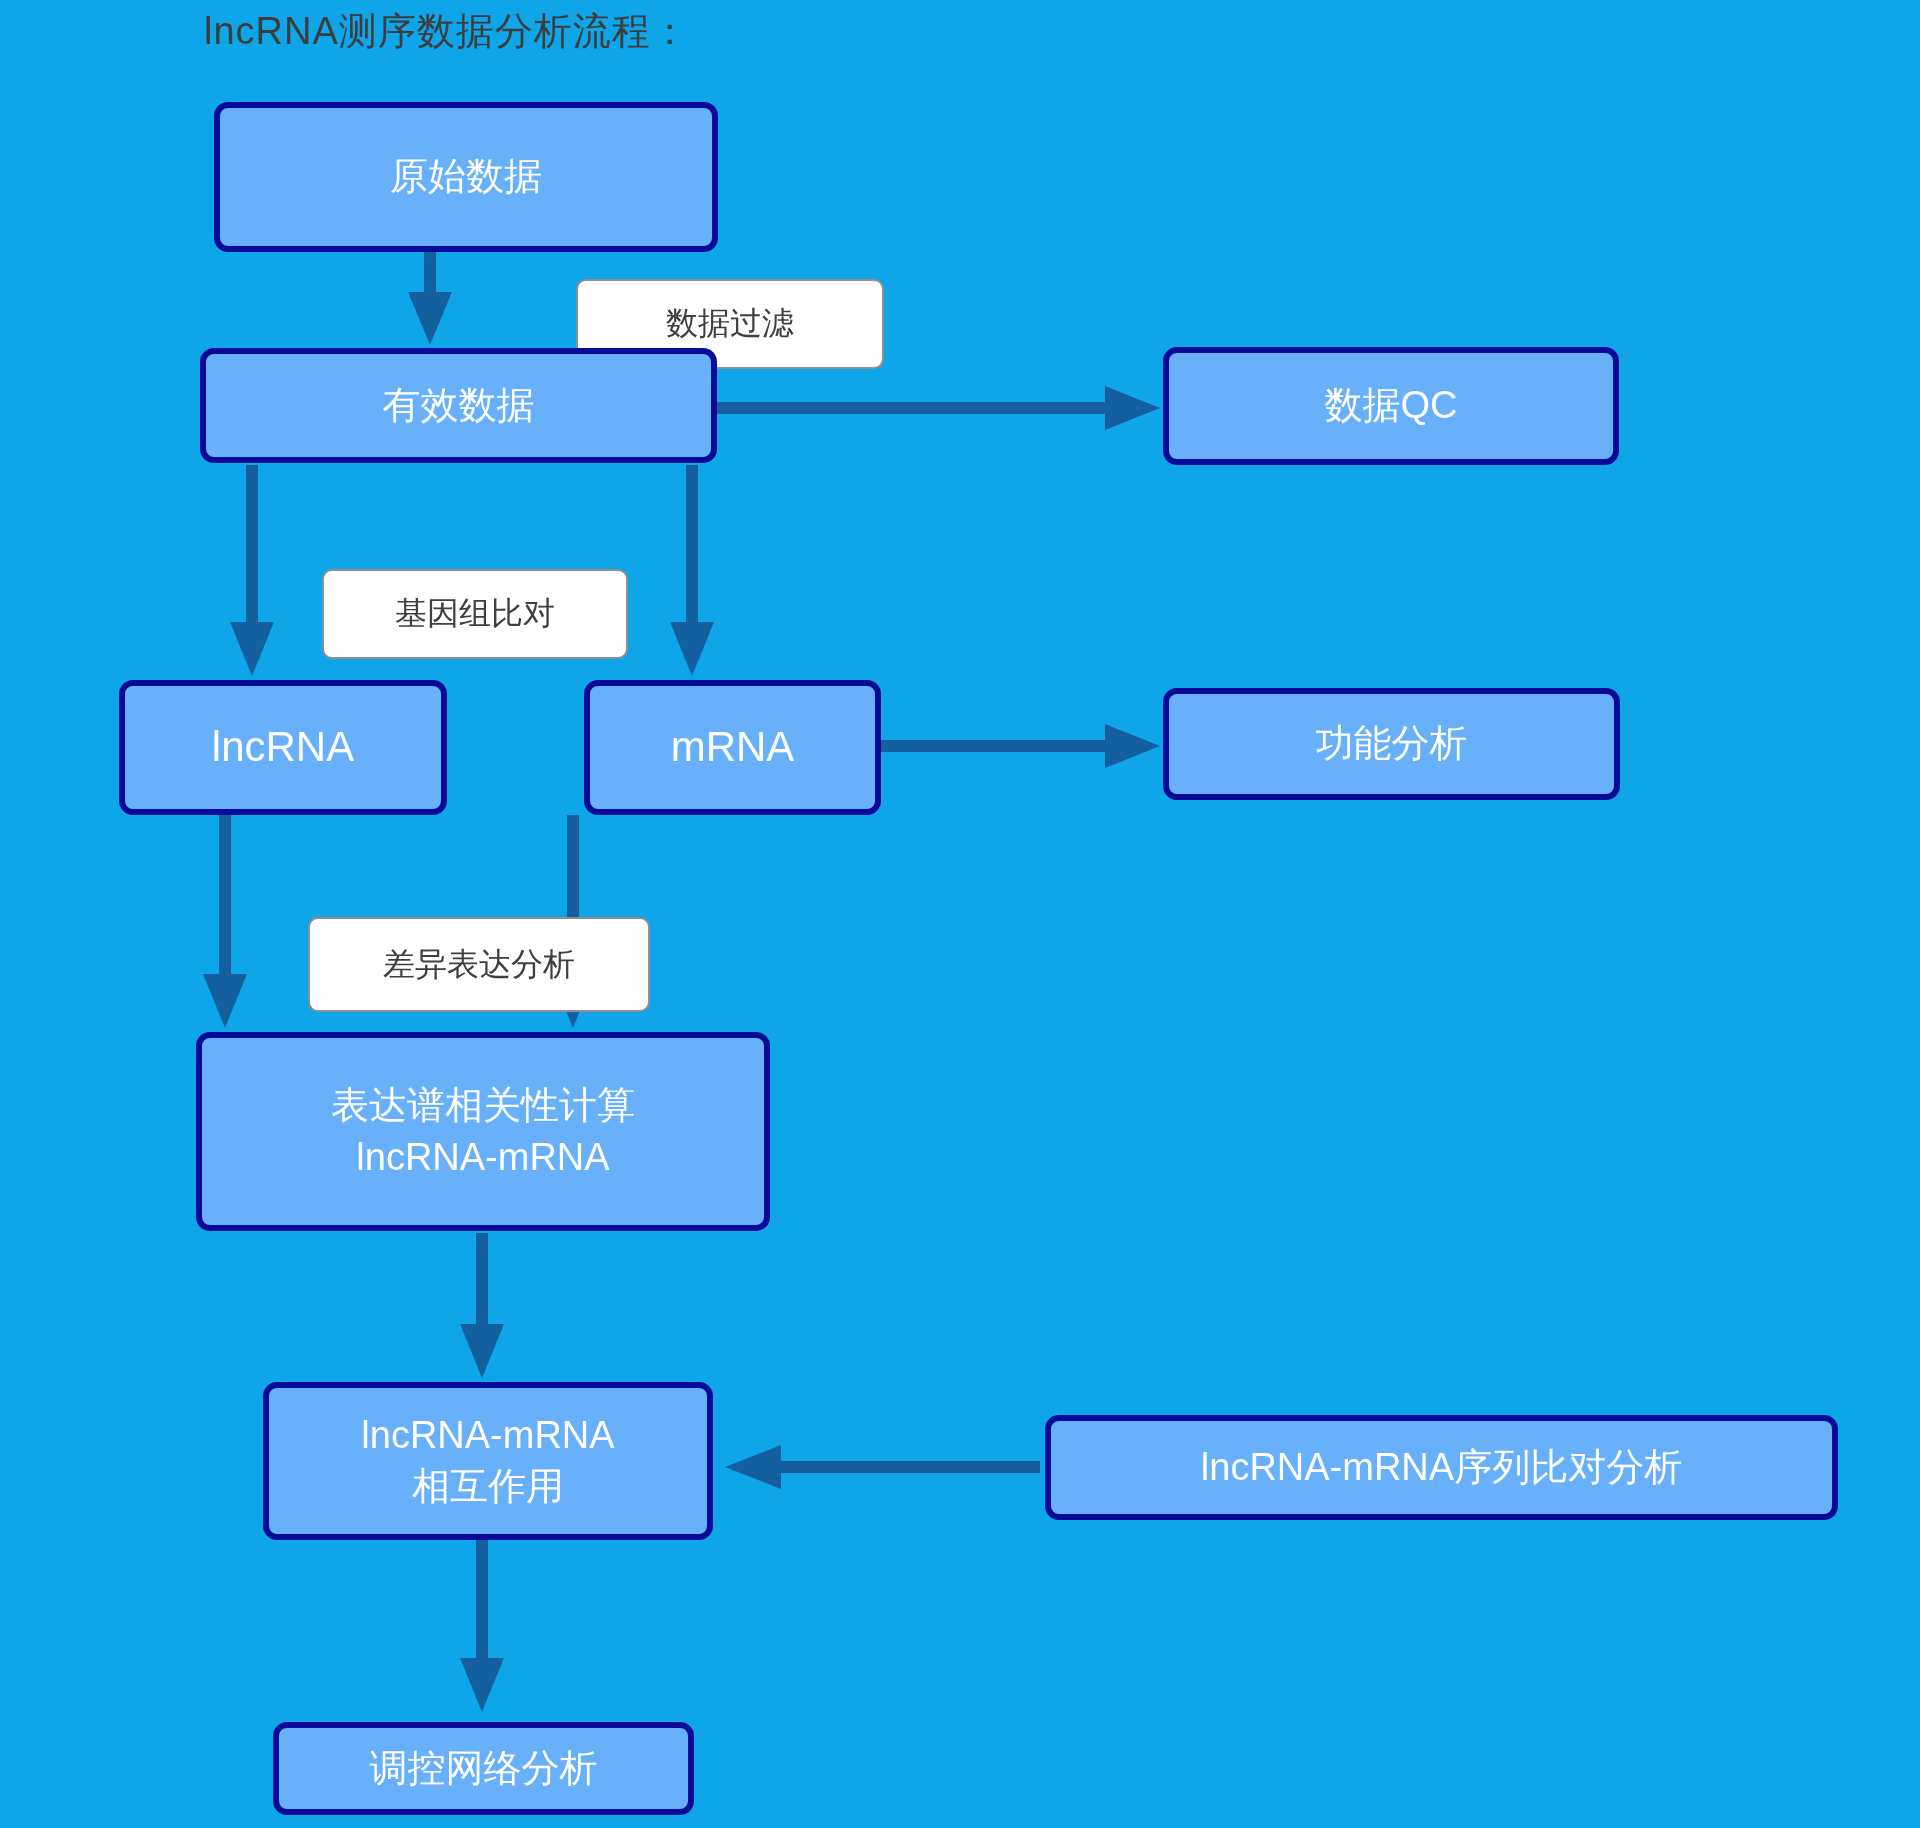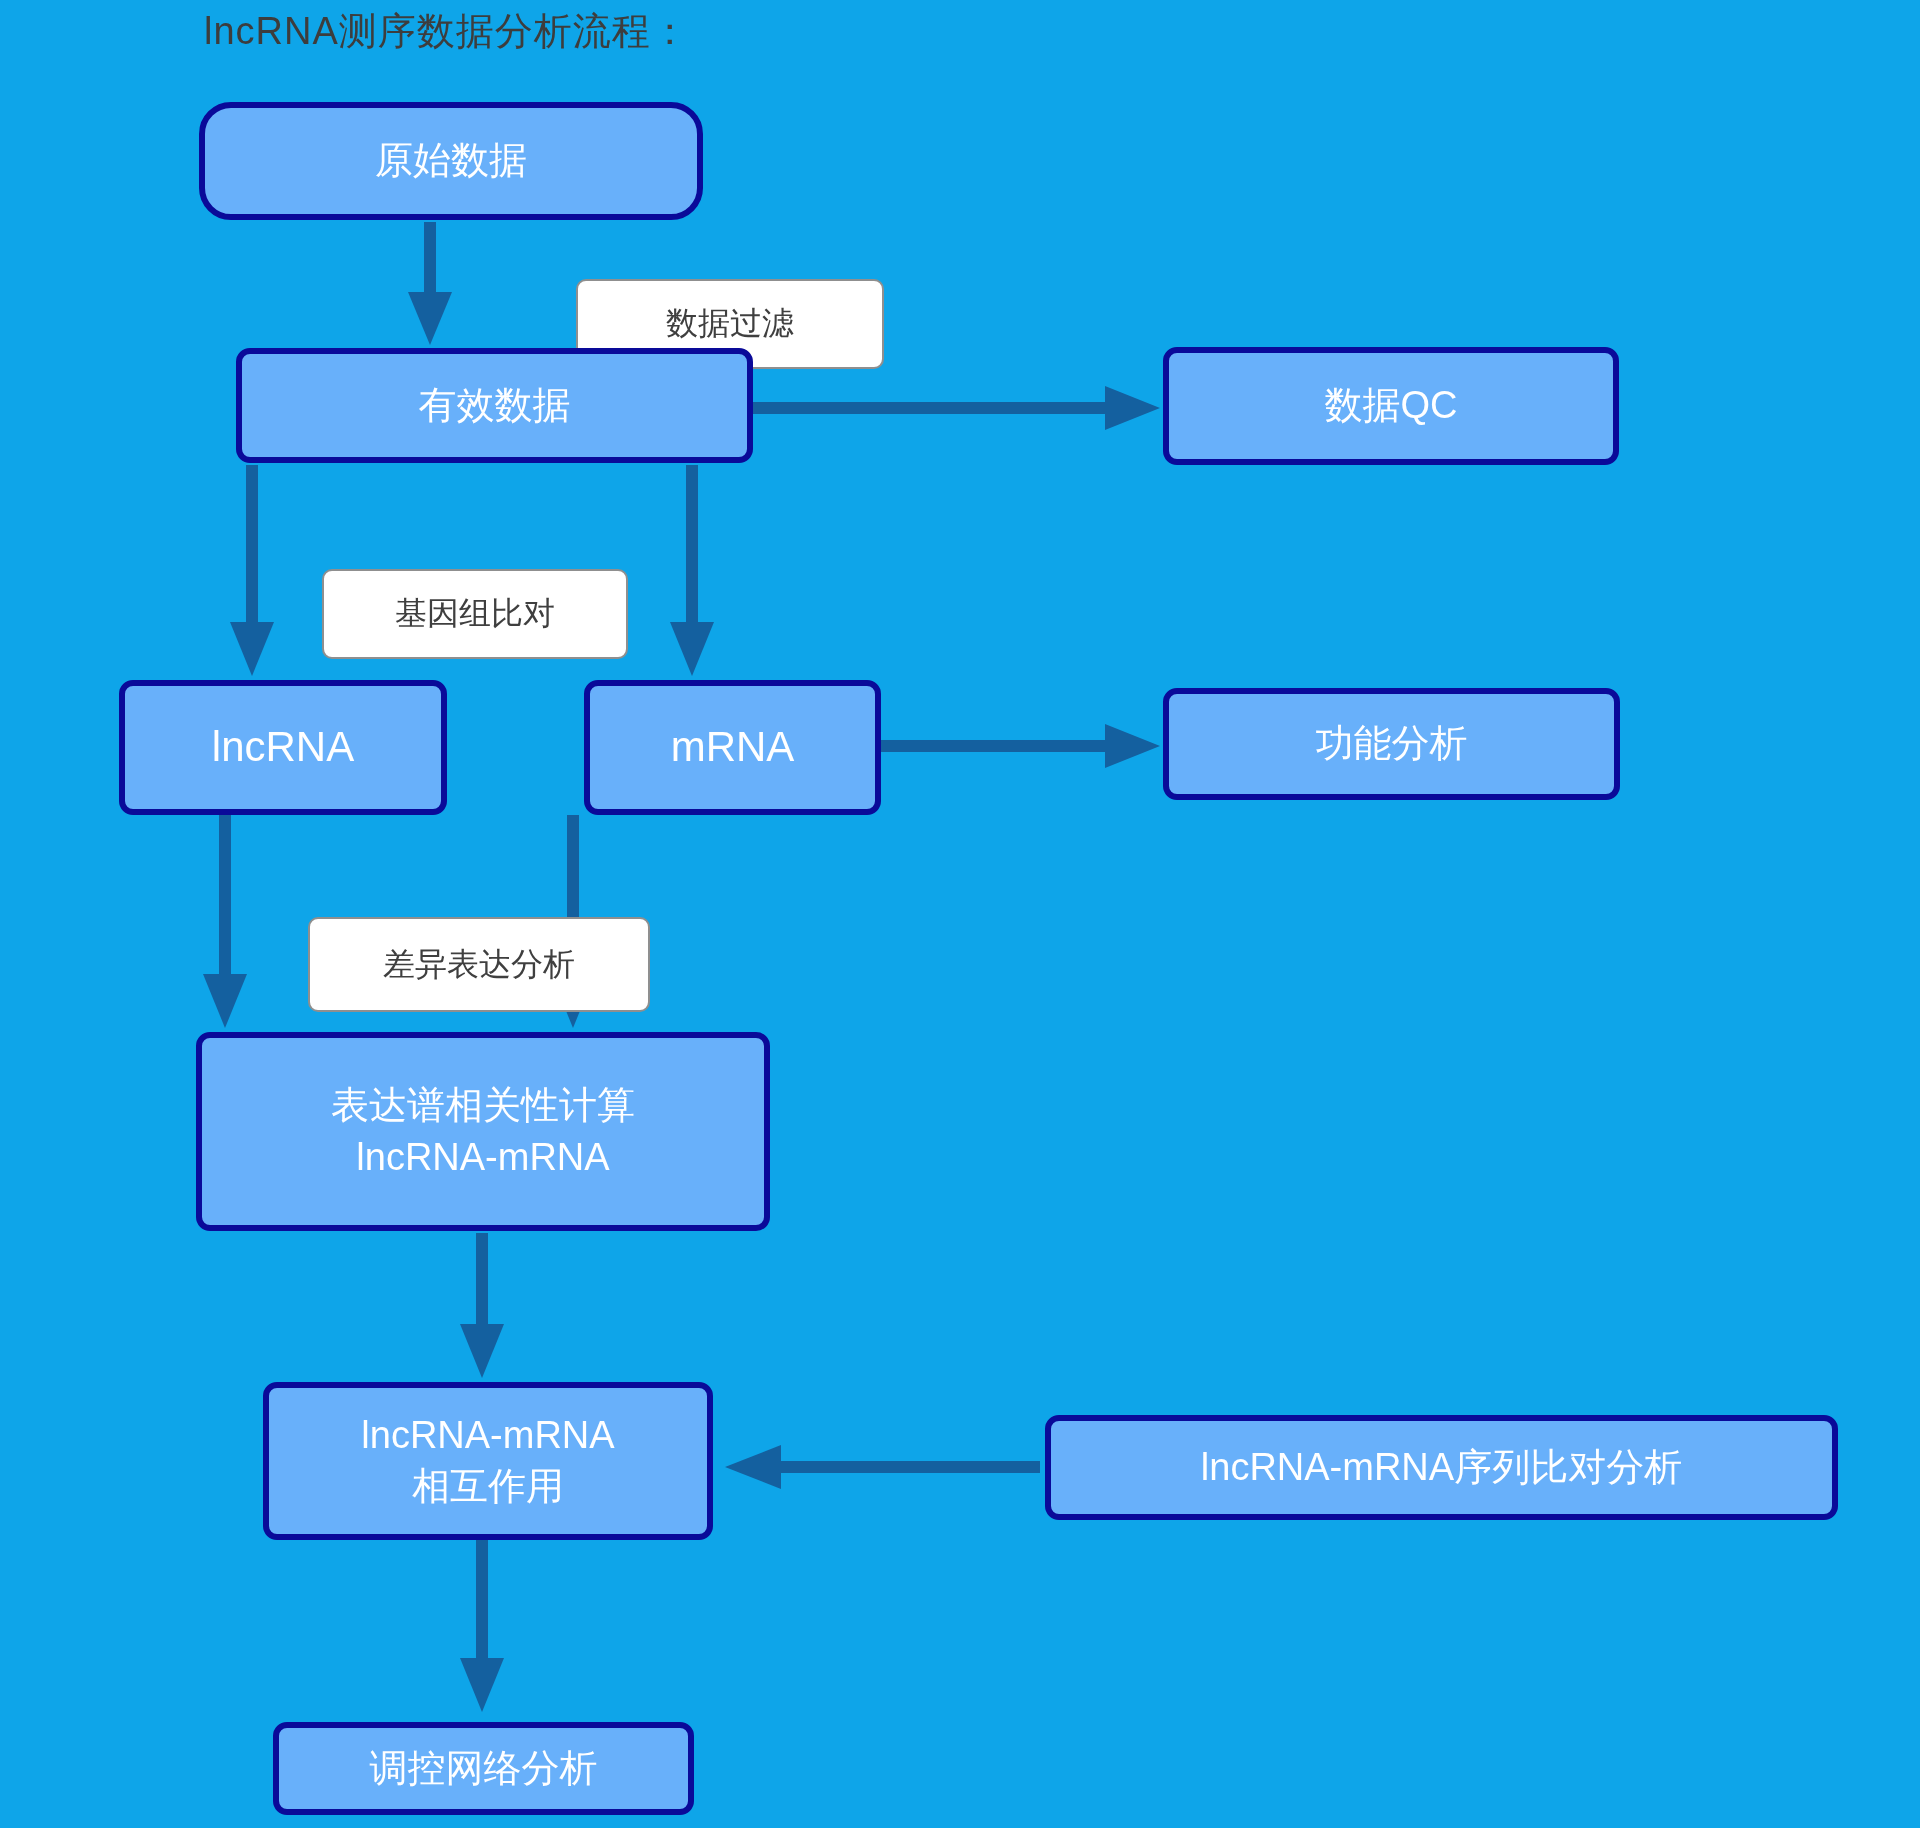--- a/index.html
+++ b/index.html
@@ -30,22 +30,22 @@
   .edge-label{
     position:absolute;box-sizing:border-box;
     background:#ffffff;
     border:2px solid #8f8f8f;
     border-radius:10px;
     color:#3f3f3f;
     display:flex;align-items:center;justify-content:center;
     font-size:32px;text-align:center;white-space:nowrap;margin-top:39px;
   }
   
-  #n-raw      {left:199px; top:102px;  width:504px; height:118px;border-radius:32px;}
-  #n-valid    {left:200px; top:348px;  width:517px; height:115px;margin-left:36px;}
+  #n-raw      {left:214px; top:102px;  width:504px; height:150px;}
+  #n-valid    {left:200px; top:348px;  width:517px; height:115px;}
   #n-qc       {left:1163px;top:347px;  width:456px; height:118px;}
   #n-lncrna   {left:119px; top:680px;  width:328px; height:135px; font-size:42px;}
   #n-mrna     {left:584px; top:680px;  width:297px; height:135px; font-size:42px;}
   #n-func     {left:1163px;top:688px;  width:457px; height:112px;}
   #n-corr     {left:196px; top:1032px; width:574px; height:199px;}
   #n-interact {left:263px; top:1382px; width:450px; height:158px;}
   #n-seq      {left:1045px;top:1415px; width:793px; height:105px;}
   #n-network  {left:273px; top:1722px; width:421px; height:93px;}
   
   #l-filter {left:576px; top:240px; width:308px; height:90px;}

